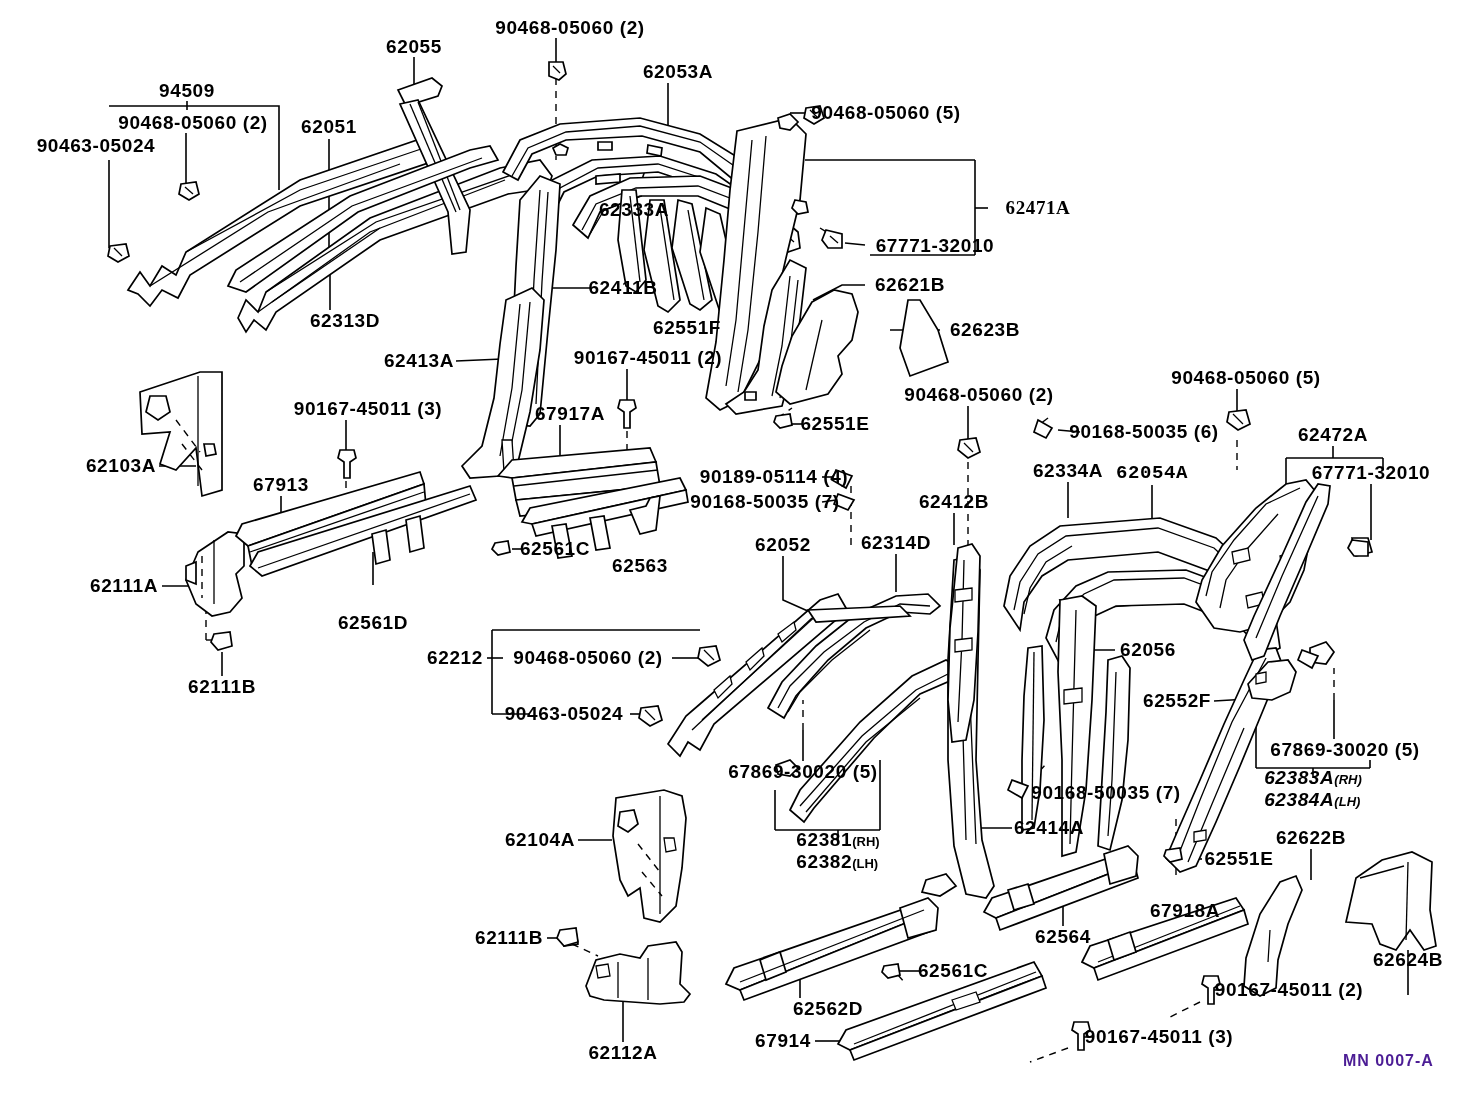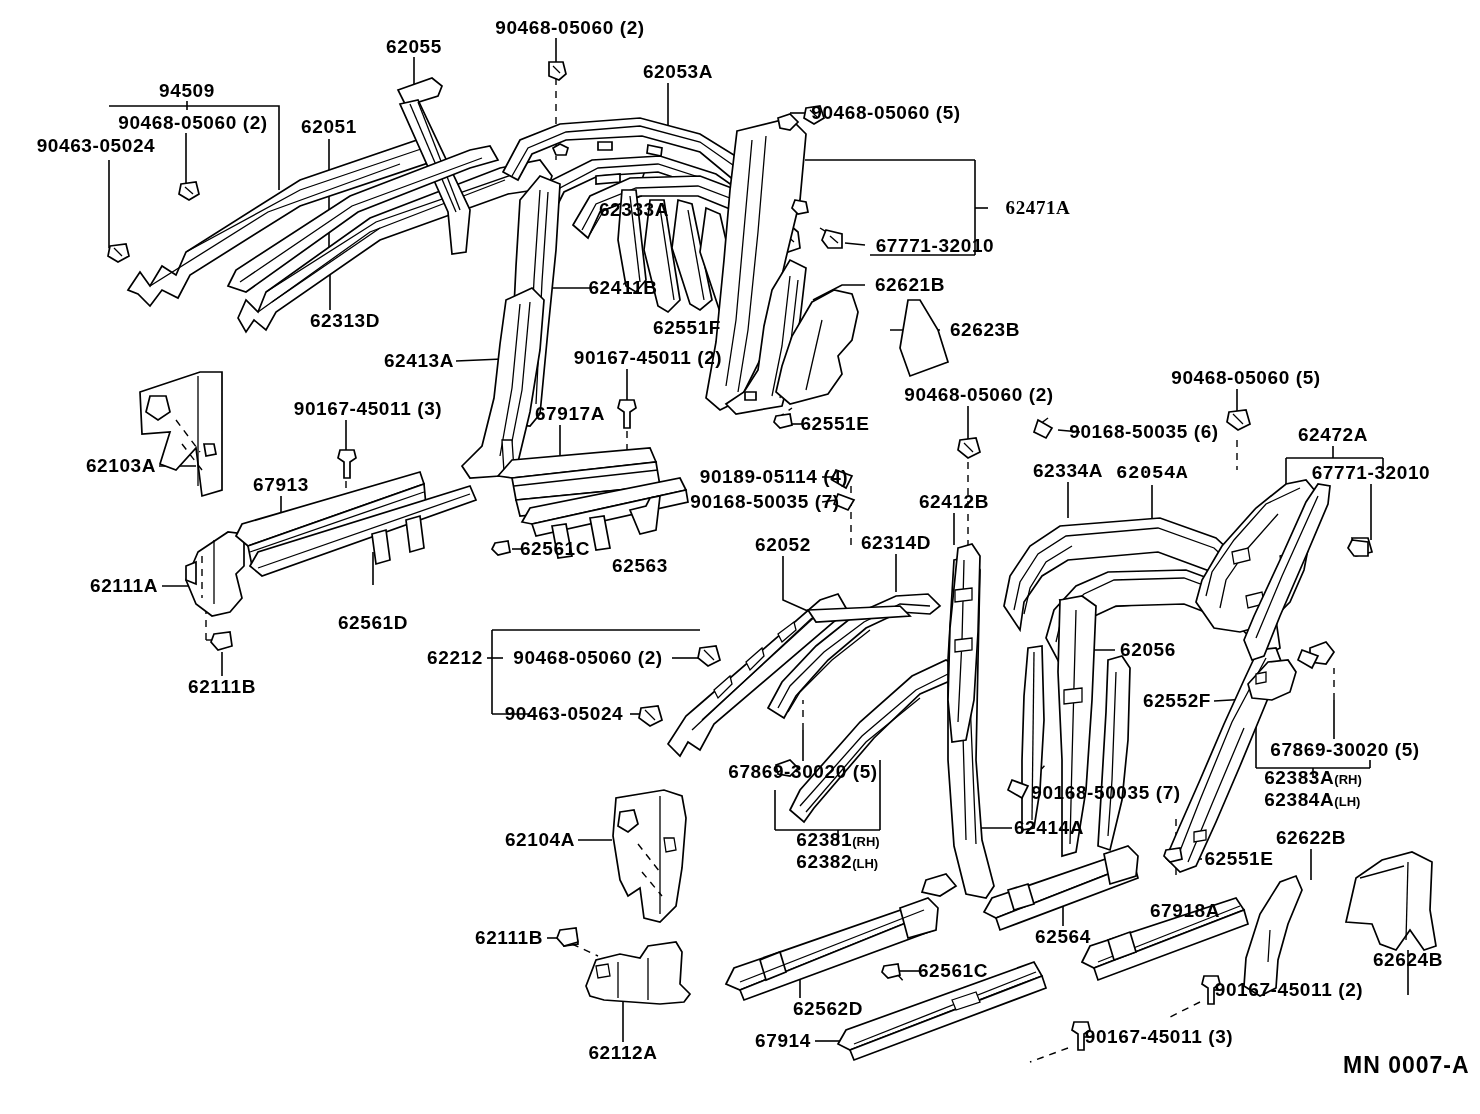--- a/index.html
+++ b/index.html
@@ -22,21 +22,21 @@
     white-space:nowrap;
     line-height:1.05;
     transform:translate(-50%,-50%);
   }
   .lbl .sfx{font-size:13px;letter-spacing:0;}
   .lbl.code{font-size:19px;}
   .lbl.two{line-height:1.18;}
   .diagid{
     position:absolute;
     font-family:"Liberation Sans", sans-serif;
-    font-size:23px;font-weight:700;letter-spacing:1px;color:#000000;
+    font-size:16px;font-weight:700;letter-spacing:1px;color:#4c1d95;
     white-space:nowrap;
   }
   .ln{stroke:#000;stroke-width:1.6;fill:none;}
   .ln2{stroke:#000;stroke-width:1.3;fill:none;}
   .dash{stroke:#000;stroke-width:1.4;fill:none;stroke-dasharray:7 6;}
   .part{stroke:#000;stroke-width:1.7;fill:#ffffff;}
   .partthin{stroke:#000;stroke-width:1.3;fill:#ffffff;}
 </style>
 </head>
 <body>
@@ -638,21 +638,21 @@
       <div class="lbl code" style="left: 509px; top: 938px;">62111B</div>
       <div class="lbl code" style="left: 953px; top: 971px;">62561C</div>
       <div class="lbl code" style="left: 1289px; top: 990px;">90167-45011 (2)</div>
       <div class="lbl code" style="left: 1408px; top: 960px;">62624B</div>
       <div class="lbl code" style="left: 800px; top: 1009px; margin-left: 28px;">62562D</div>
       <div class="lbl code" style="left: 783px; top: 1041px;">67914</div>
       <div class="lbl code" style="left: 1159px; top: 1037px;">90167-45011 (3)</div>
       <div class="lbl code" style="left: 623px; top: 1053px;">62112A</div>
     </div>
   <div id="labels2">
-      <div class="lbl code two" style="left: 1313px; top: 789px;">
+      <div class="lbl code two" style="left: 1313px; top: 789px; font-style: italic;">
         <div><span>62383A</span><span class="sfx">(RH)</span></div>
         <div><span>62384A</span><span class="sfx">(LH)</span></div>
       </div>
       <div class="lbl code two" style="left: 838px; top: 851px;">
         <div><span>62381</span><span class="sfx">(RH)</span></div>
         <div><span>62382</span><span class="sfx">(LH)</span></div>
       </div>
     </div>
 
   <div class="diagid" style="left:1343px;top:1052px;">MN  0007-A</div>

